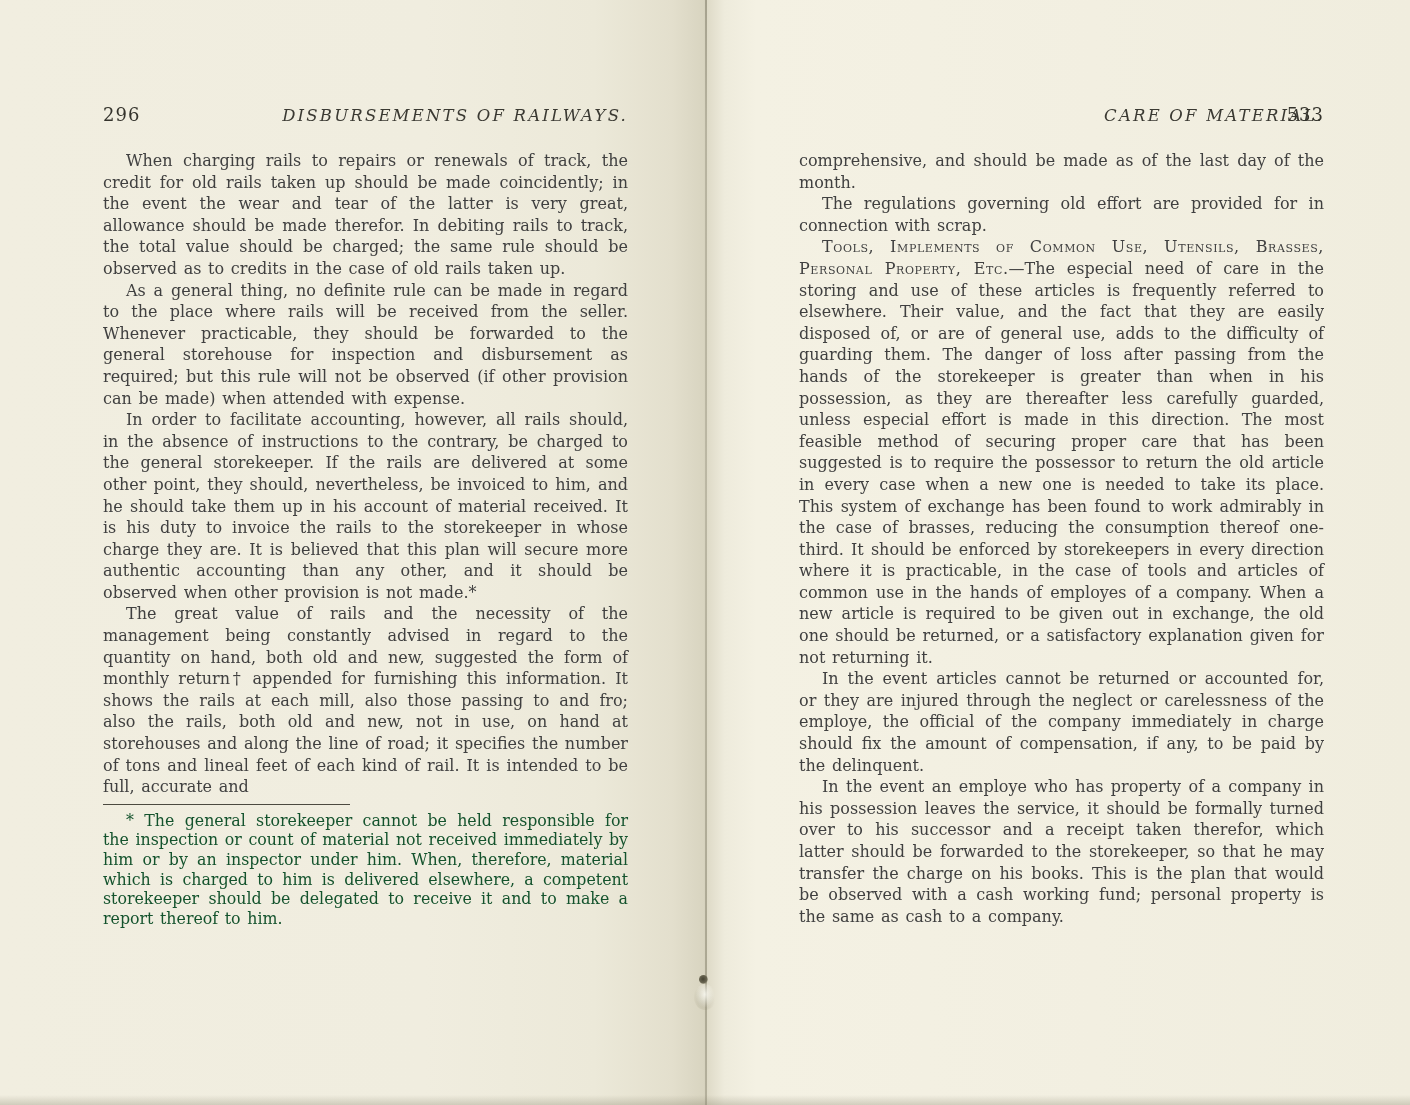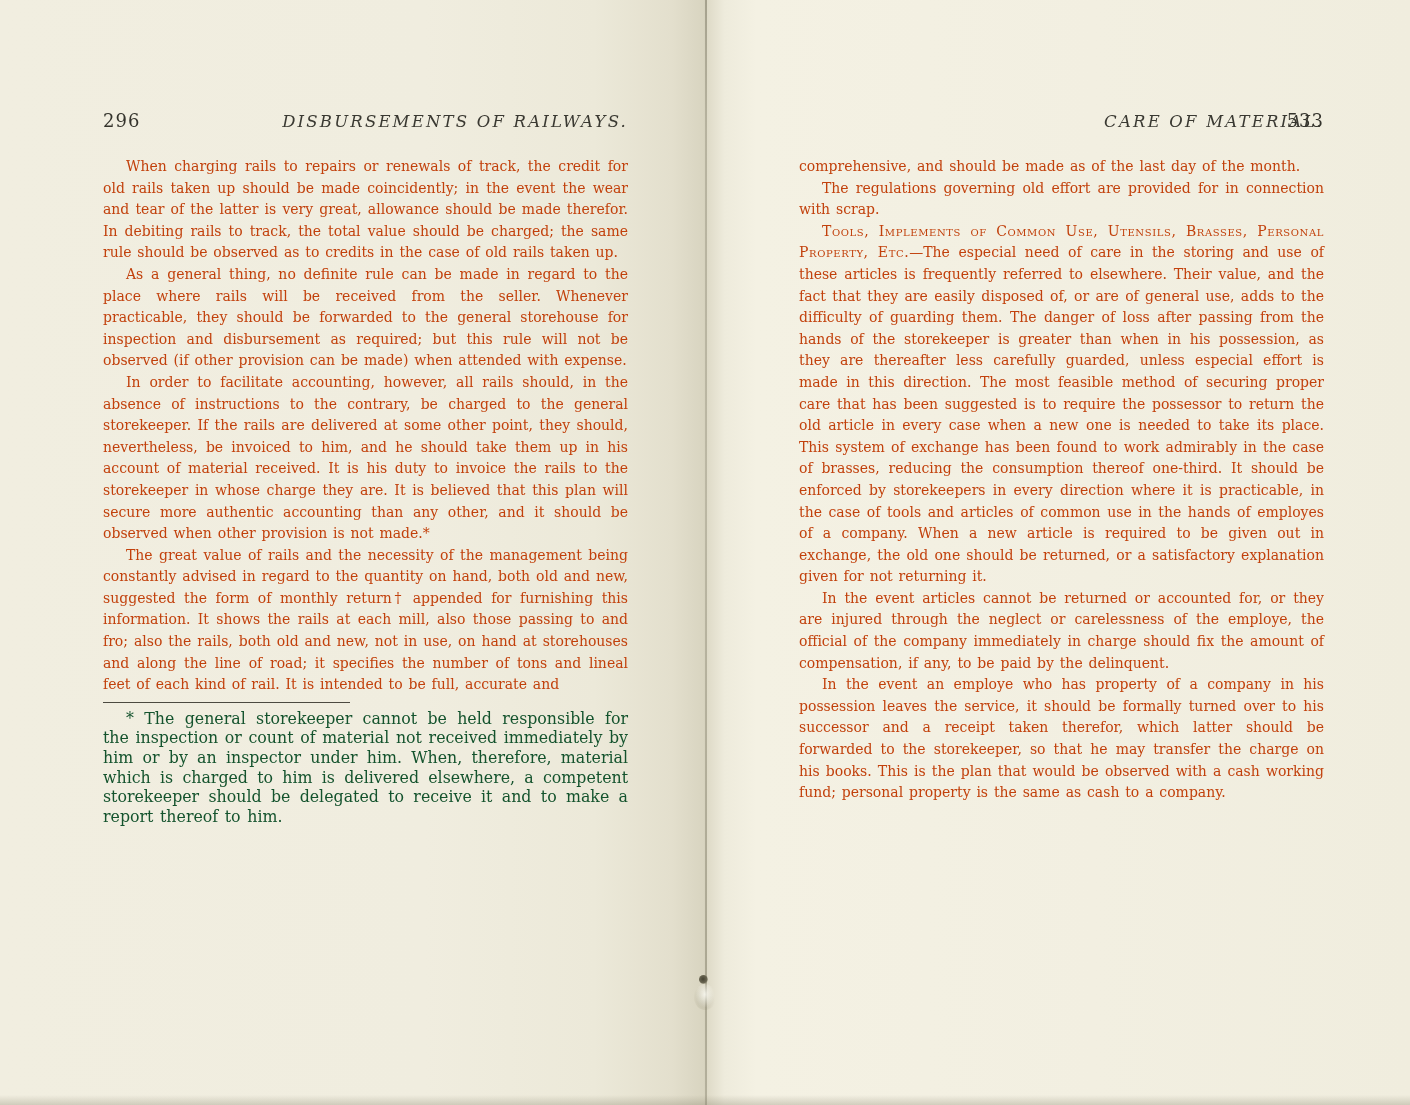--- a/index.html
+++ b/index.html
@@ -44,21 +44,21 @@
     background: radial-gradient(ellipse at 50% 40%, rgba(255,255,248,0.8) 0%, rgba(255,255,248,0) 60%),
                 radial-gradient(ellipse at 40% 70%, rgba(140,135,110,0.25) 0%, rgba(140,135,110,0) 65%);
   }
   .bottom-edge {
     position: absolute; left: 0; bottom: 0; width: 1410px; height: 10px;
     background: linear-gradient(180deg, rgba(120,115,92,0) 0%, rgba(120,115,92,0.28) 100%);
   }
 
   
   .col {
-    position: absolute; top: 110px; width: 525px;
+    position: absolute; top: 104px; width: 525px;
   }
   .col-left  { left: 103px; }
   .col-right { left: 787px; margin-left: 12px; }
 
   .running-header {
     position: relative;
     height: 26px;
     margin-bottom: 20px;
   }
   .running-title {
@@ -72,25 +72,25 @@
   .folio {
     position: absolute; top: 0;
     font-size: 18px;
     letter-spacing: 1px;
     color: #34332c;
   }
   .folio-left  { left: 0; }
   .folio-right { right: 0; }
 
   .body-text {
-    font-size: 14px;
+    font-size: 16px;
     line-height: 21.6px;
     text-align: justify;
     word-spacing: 0.10em;
-    color: #c2410c;
+    color: #404040;
   }
   .body-text p {
     margin: 0;
     text-indent: 23px;
   }
   .body-text p.no-indent { text-indent: 0; }
 
   .smallcaps-lead {
     font-variant: small-caps;
     letter-spacing: 0.6px;

